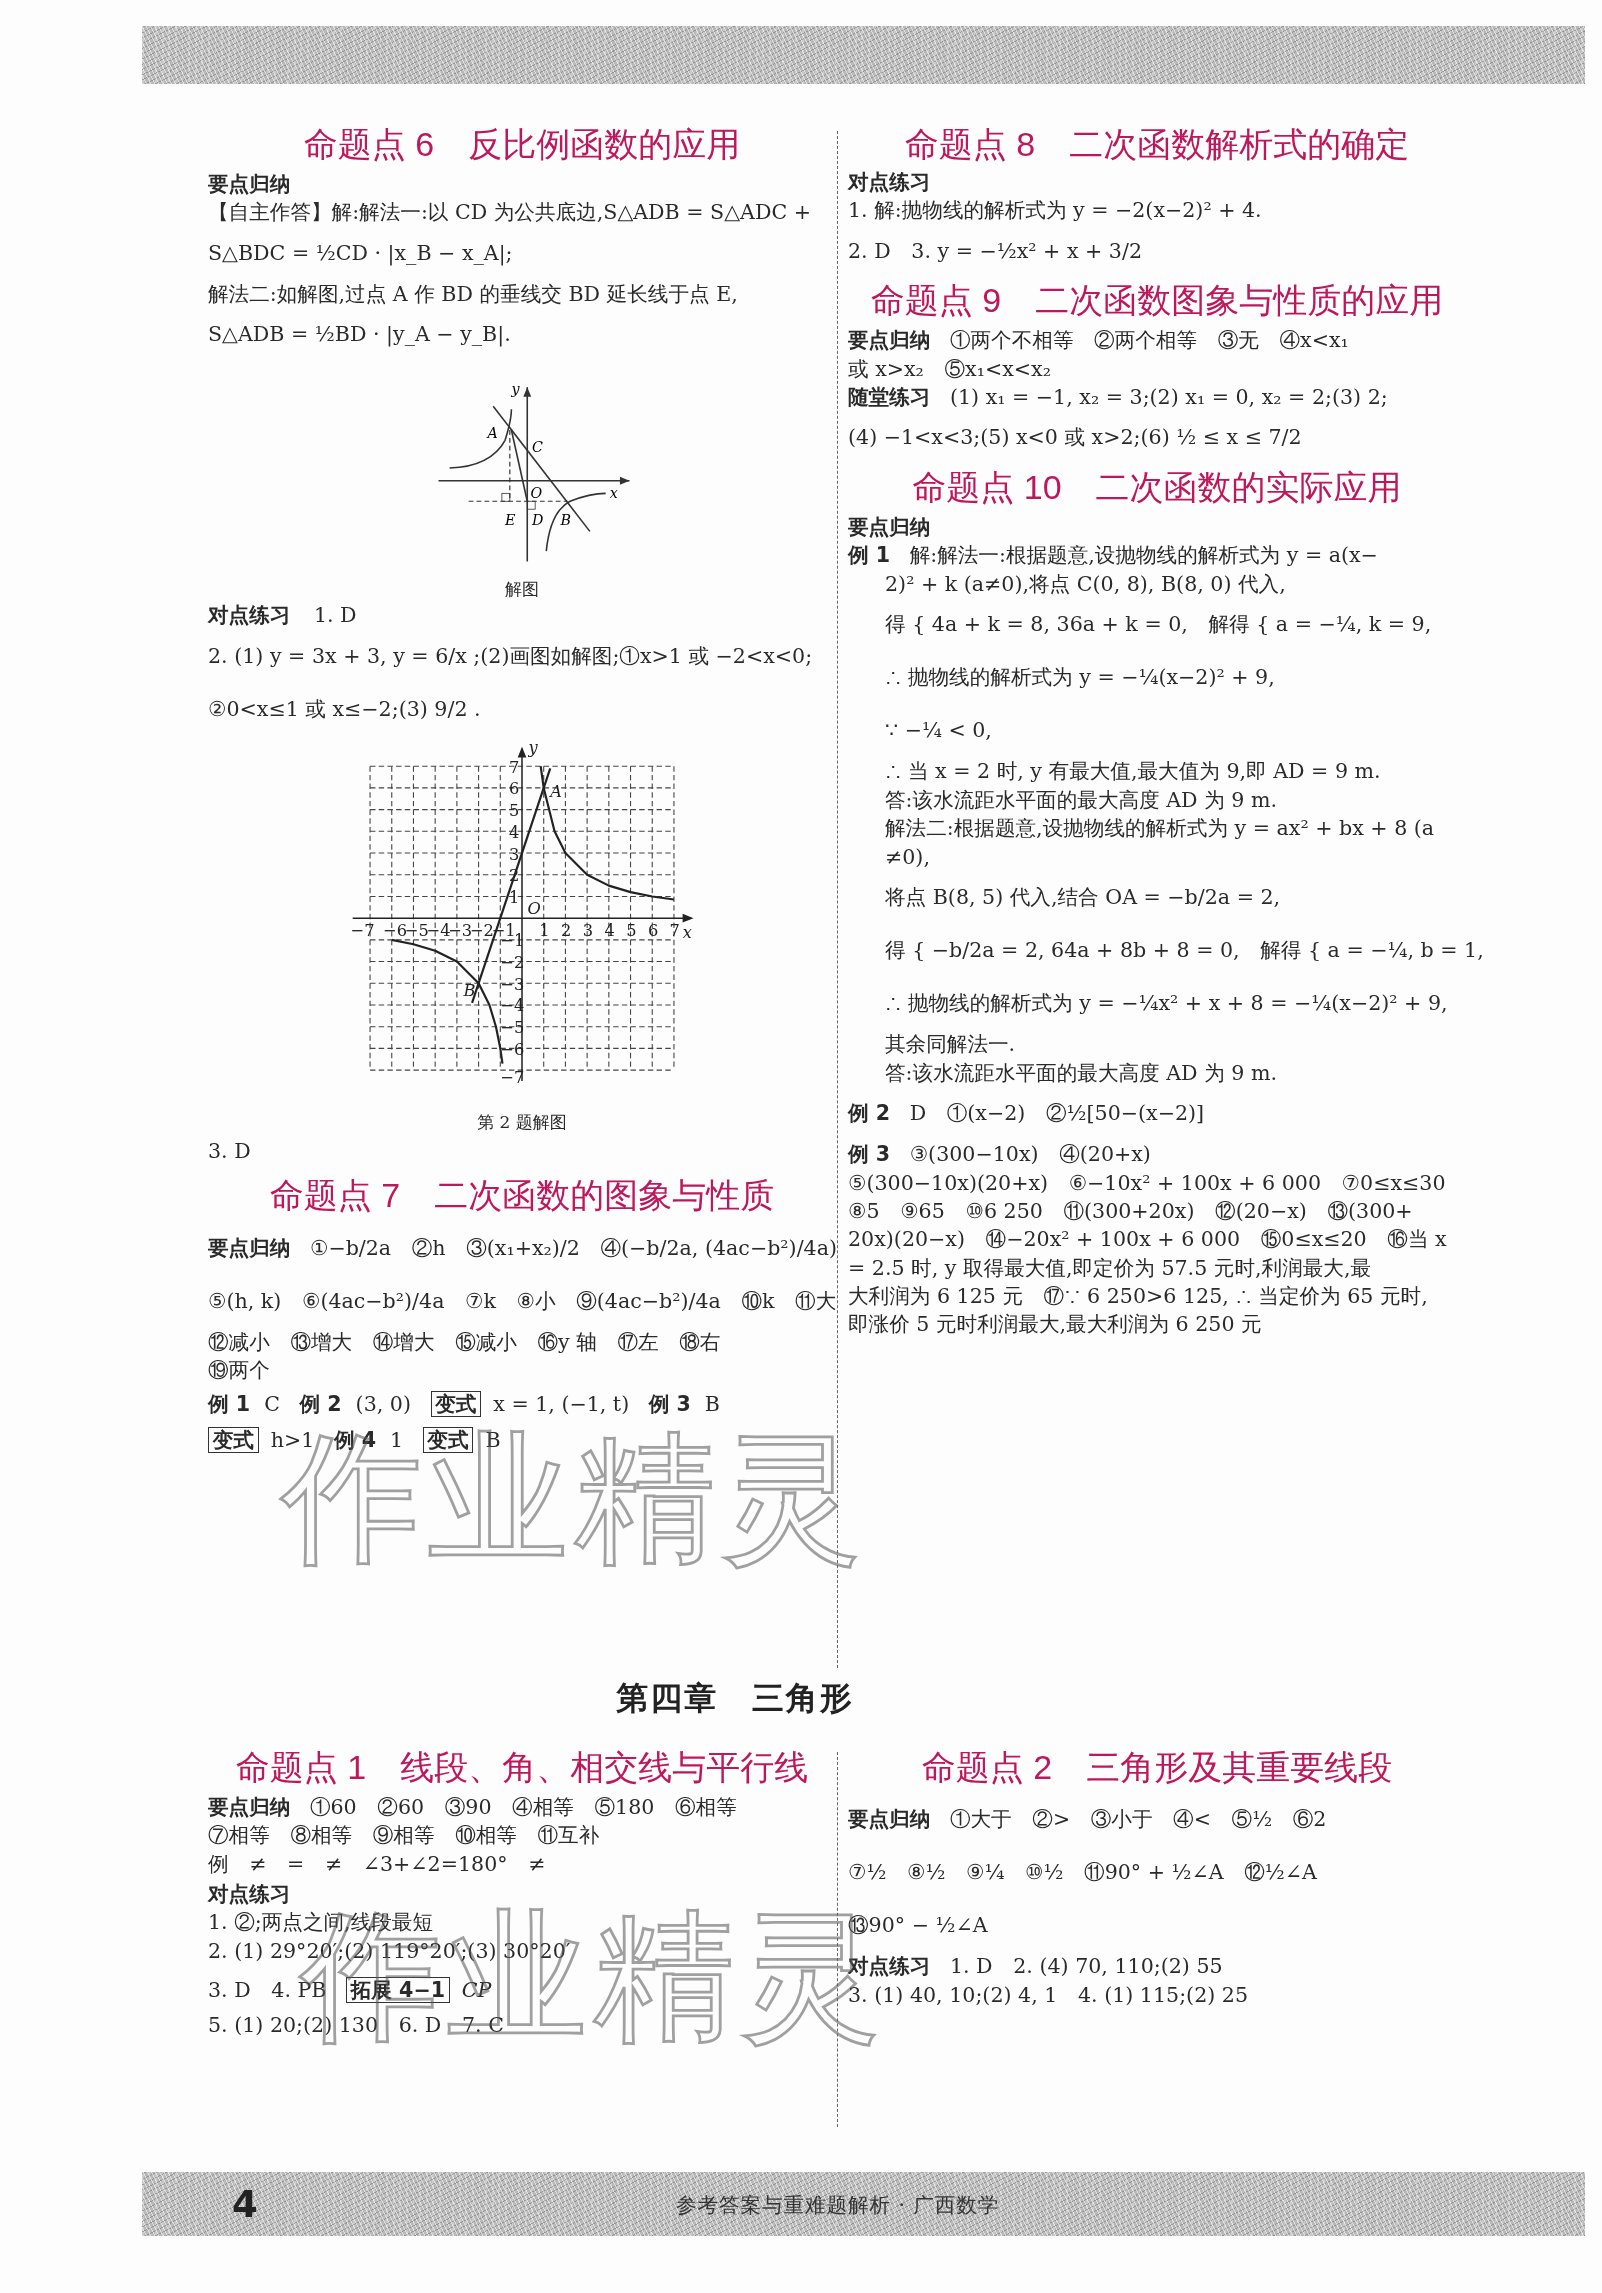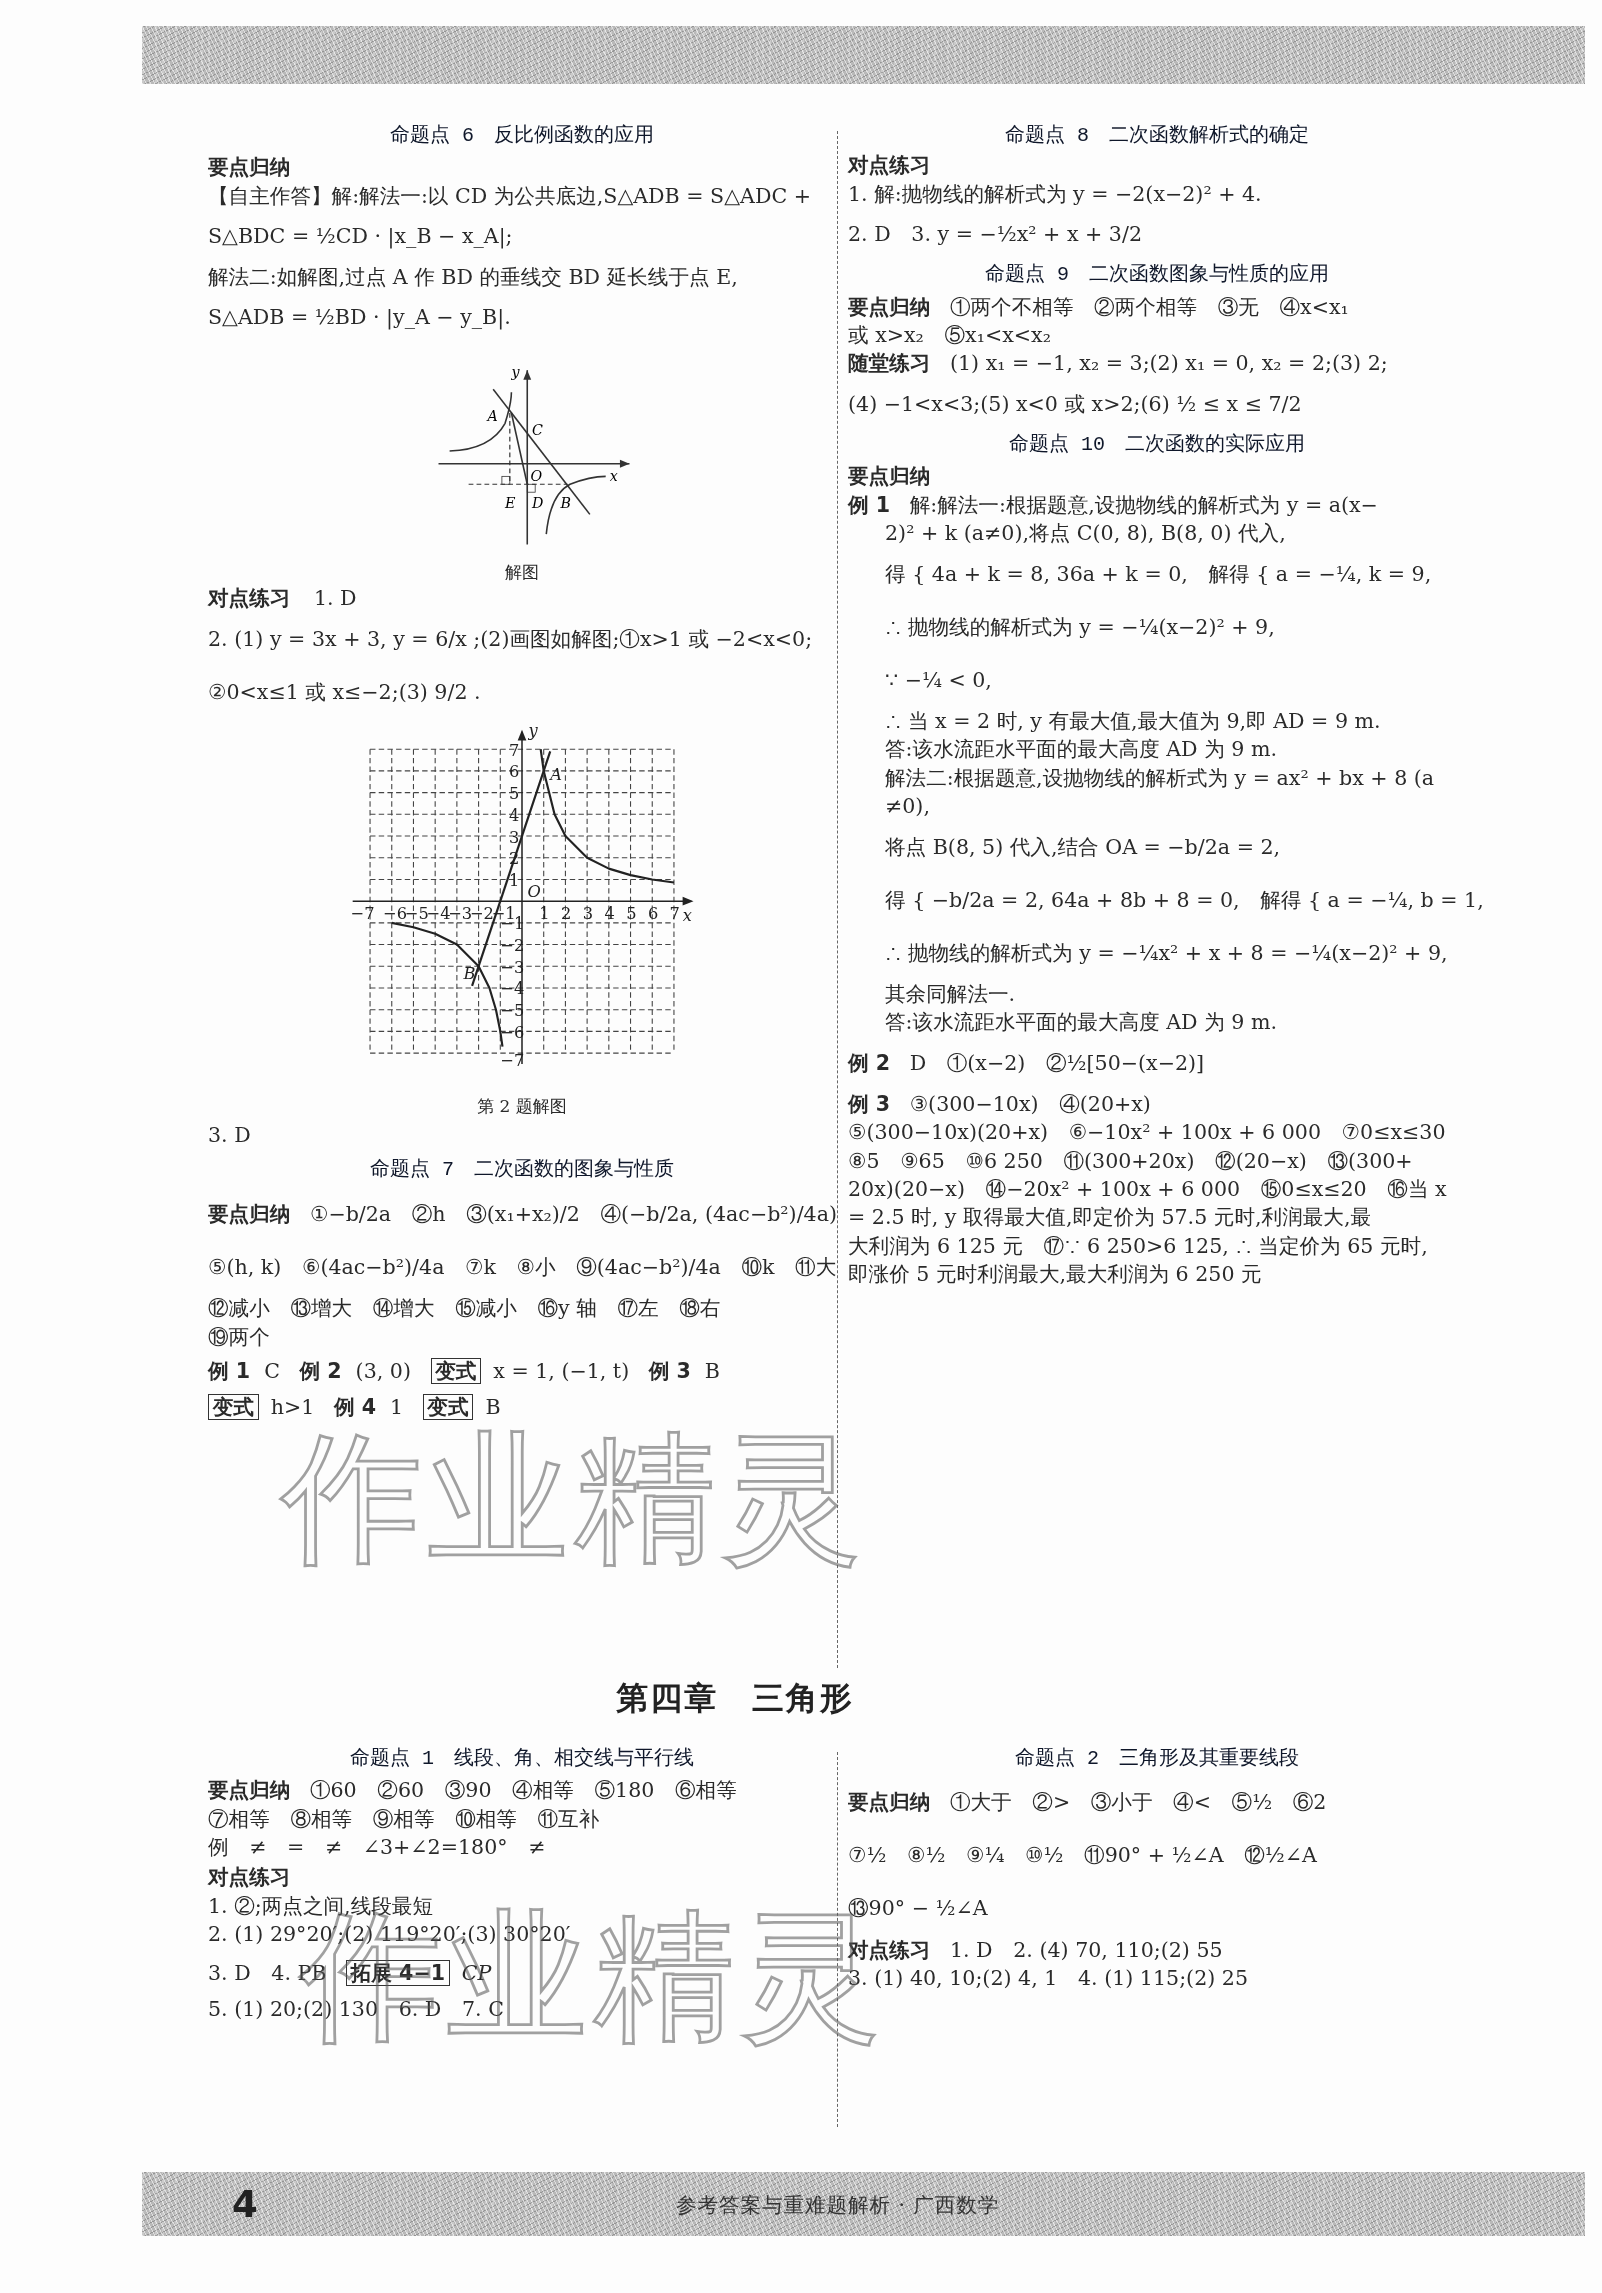--- a/index.html
+++ b/index.html
@@ -18,21 +18,21 @@
   .page-num { position: absolute; left: 232px; top: 2183px; font: bold 37px "DejaVu Sans", sans-serif; color: #222; }
   .footer-title { position: absolute; left: 676px; top: 2191px; font: 20.6px "DejaVu Serif", serif; color: #333; letter-spacing: 0.9px; }
 
   .col { position: absolute; font-size: 20.6px; line-height: 1.2; }
   .col.left { left: 208px; width: 628px; top: 120px; }
   .col.right { left: 848px; width: 618px; top: 120px; }
   .divider { position: absolute; left: 837px; border-left: 1.9px dashed #666; }
   .divider.d1 { top: 131px; height: 1537px; }
   .divider.d2 { top: 1752px; height: 375px; }
 
-  .h-sec { font-family: Liberation Mono, monospace; font-size: 20px; text-align: center; color: #0f172a; margin: 3.7px 0 7.5px; }
+  .h-sec { font-family: Liberation Sans, sans-serif; font-size: 34px; text-align: center; color: #be185d; margin: 3.7px 0 7.5px; }
   .h-sub { font-family: "DejaVu Sans", sans-serif; font-weight: bold; font-size: 20.6px; margin: 5.6px 0 3.7px; }
   .ln { margin: 3.7px 0; white-space: nowrap; }
   .ln.tall { line-height: 2.4; }
   .ind { padding-left: 37px; }
   .b { font-weight: bold; font-family: "DejaVu Sans", sans-serif; }
   .box { border: 1.9px solid #333; padding: 0 3.7px; font-family: "DejaVu Sans", sans-serif; font-weight: bold; }
   .chapter { position: absolute; left: 0; width: 1470px; top: 1677px; text-align: center; font: bold 32px "DejaVu Serif", serif; color: #222; letter-spacing: 1.9px; }
   .fig { position: relative; margin: 5.6px auto; }
   .caption { text-align: center; font-size: 17px; margin-top: 1.9px; }
   .watermark { position: absolute; font: 141px "DejaVu Sans", sans-serif; color: transparent; -webkit-text-stroke: 2.8px #555; opacity: .55; letter-spacing: 5.6px; pointer-events: none; }

